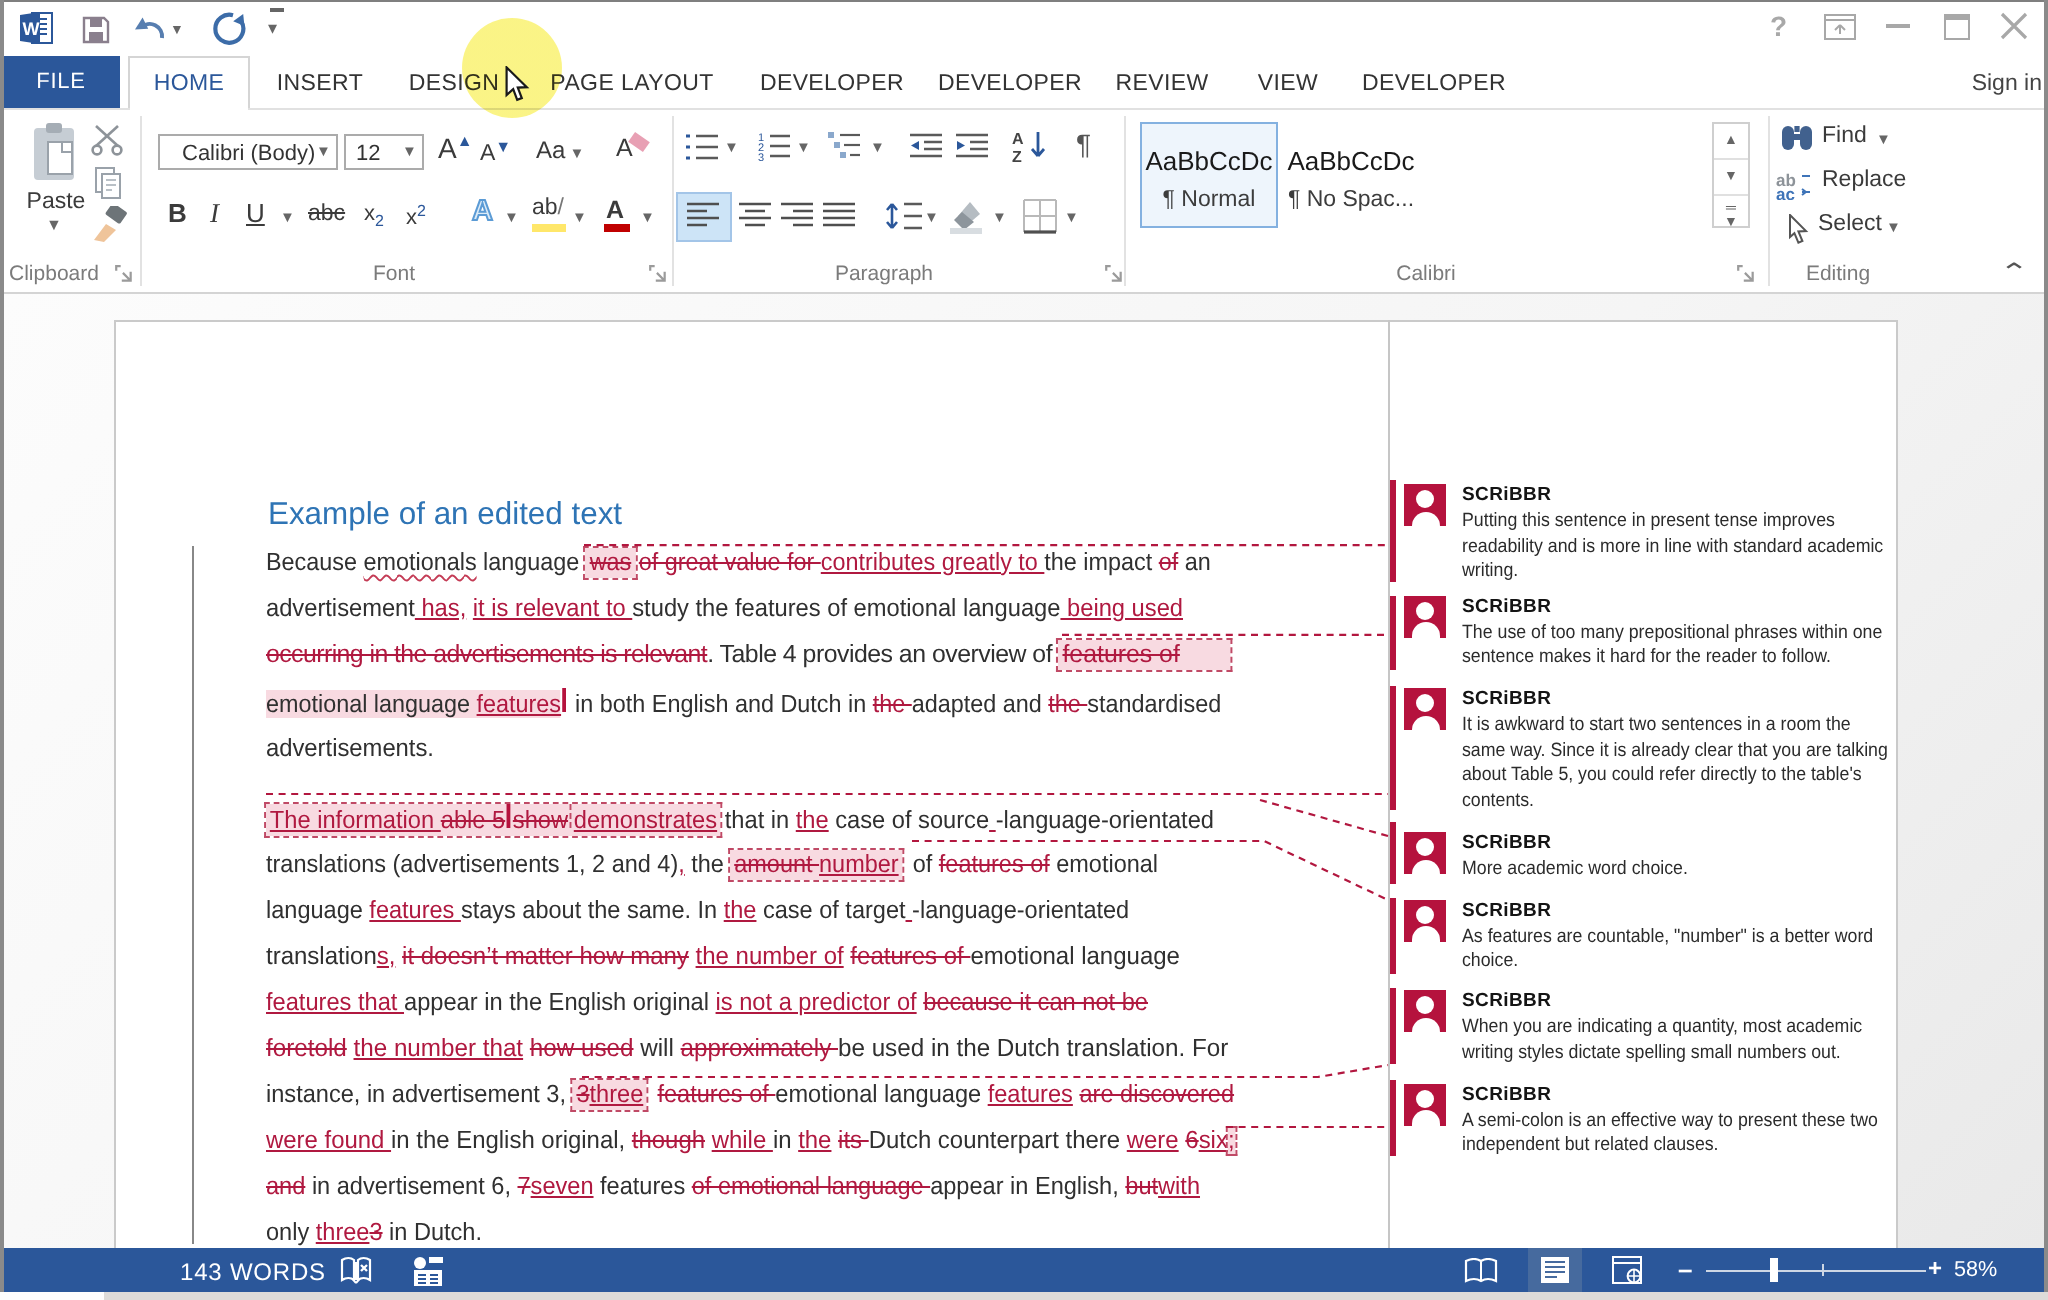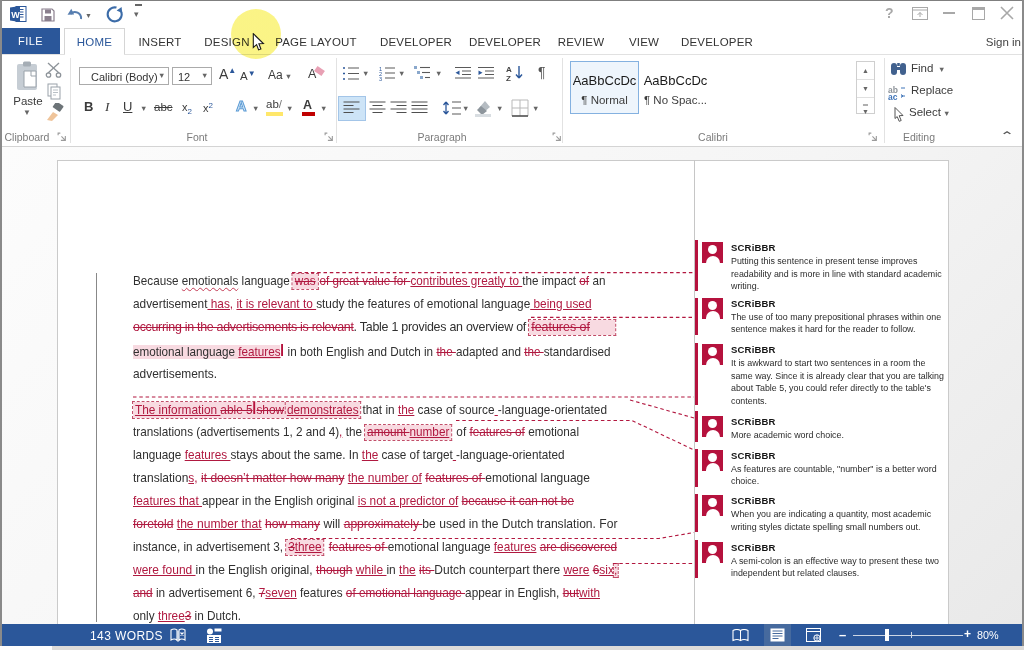--- a/index.html
+++ b/index.html
@@ -327,32 +327,33 @@
     </svg>
     <div class="abs" style="left:909px;top:51px;font-size:11.5px;color:#3b3b3b">Select</div>
     <div class="abs" style="left:943px;top:54px;font-size:7.5px;color:#666">▼</div>
     <div class="glabel" style="left:882px;width:74px">Editing</div>
     <div class="abs" style="left:1002px;top:74px;font-size:12px;color:#555;transform:scaleX(1.5)">⌃</div>
   </div>
   <div id="docarea">
     <div id="page"></div>
     <div id="cmtsep"></div>
     <div id="changebar"></div>
+    <div id="heading" style="transform:scaleX(.993);transform-origin:0 0">Example of an edited text</div>
     <div id="textlines">
       <div class="ln" id="p1l1" style="left:132px;top:126.5px;transform:scaleX(0.9436)">Because <span class="sp">emotionals</span> language <span class="bx"><span class="del">was</span> </span><span class="del">of great value for </span><span class="ins">contributes greatly to </span>the impact <span class="del">of</span> an</div>
       <div class="ln" id="p1l2" style="left:132px;top:149.8px;transform:scaleX(0.9563)">advertisement<span class="ins"> has,</span> <span class="ins">it is relevant to </span>study the features of emotional language<span class="ins"> being used</span></div>
-      <div class="ln" id="p1l3" style="left:132px;top:173.2px;transform:scaleX(1.0025)"><span class="del" style="letter-spacing:-.28px">occurring in the advertisements is relevant</span><span style="letter-spacing:-.25px">. Table 1 provides an overview of </span><span class="bx" style="padding-right:25px"><span class="del">features of</span></span></div>
+      <div class="ln" id="p1l3" style="left:132px;top:173.2px;transform:scaleX(1.0025)"><span class="del" style="letter-spacing:-.28px">occurring in the advertisements is relevant</span><span style="letter-spacing:-.25px">. Table 4 provides an overview of </span><span class="bx" style="padding-right:25px"><span class="del">features of</span></span></div>
       <div class="ln" id="p1l4" style="left:132px;top:196.5px;transform:scaleX(0.9434)"><span class="pk">emotional language <span class="ins">features</span></span><span class="rbar"></span> in both English and Dutch in <span class="del">the </span>adapted and <span class="del">the </span>standardised</div>
       <div class="ln" id="p1l5" style="left:132px;top:219.8px;transform:scaleX(0.9603)">advertisements.</div>
       <div class="ln" id="p2l1" style="left:132px;top:254.8px;transform:scaleX(0.9545)"><span class="bx"><span class="ins">The information </span><span class="del">able 5</span><span class="rbar"></span><span class="del">show</span><span class="dsep"></span><span class="ins">demonstrates </span></span>that in <span class="ins">the</span> case of source<span class="ins">&nbsp;</span>-language-orientated</div>
       <div class="ln" id="p2l2" style="left:132px;top:277.9px;transform:scaleX(0.9470)">translations (advertisements 1, 2 and 4)<span class="ins">,</span> the <span class="bx"><span class="del">amount </span><span class="ins">number</span></span> of <span class="del">features of</span> emotional</div>
       <div class="ln" id="p2l3" style="left:132px;top:300.9px;transform:scaleX(0.9492)">language <span class="ins">features </span>stays about the same. In <span class="ins">the</span> case of target<span class="ins">&nbsp;</span>-language-orientated</div>
       <div class="ln" id="p2l4" style="left:132px;top:323.8px;transform:scaleX(0.9684)">translation<span class="ins">s,</span> <span class="del">it doesn’t matter how many</span> <span class="ins">the number of</span> <span class="del">features of </span>emotional language</div>
       <div class="ln" id="p2l5" style="left:132px;top:346.8px;transform:scaleX(0.9541)"><span class="ins">features that </span>appear in the English original <span class="ins">is not a predictor of</span> <span class="del">because it can not be</span></div>
-      <div class="ln" id="p2l6" style="left:132px;top:369.7px;transform:scaleX(0.9769)"><span class="del">foretold</span> <span class="ins">the number that</span> <span class="del">how many</span> will <span class="del">approximately </span>be used in the Dutch translation. For</div>
+      <div class="ln" id="p2l6" style="left:132px;top:369.7px;transform:scaleX(0.9769)"><span class="del">foretold</span> <span class="ins">the number that</span> <span class="del">how used</span> will <span class="del">approximately </span>be used in the Dutch translation. For</div>
       <div class="ln" id="p2l7" style="left:132px;top:392.7px;transform:scaleX(0.9511)">instance, in advertisement 3, <span class="bx"><span class="del">3</span><span class="ins">three</span></span> <span class="del">features of </span>emotional language <span class="ins">features</span> <span class="del">are discovered</span></div>
       <div class="ln" id="p2l8" style="left:132px;top:415.6px;transform:scaleX(0.9656)"><span class="ins">were found </span>in the English original, <span class="del">though</span> <span class="ins">while </span>in <span class="ins">the</span> <span class="del">its </span>Dutch counterpart there <span class="ins">were</span> <span class="del">6</span><span class="ins">six</span><span class="bxs">;</span></div>
       <div class="ln" id="p2l9" style="left:132px;top:438.6px;transform:scaleX(0.9507)"><span class="del">and</span> in advertisement 6, <span class="del">7</span><span class="ins">seven</span> features <span class="del">of emotional language </span>appear in English, <span class="del">but</span><span class="ins">with</span></div>
       <div class="ln" id="p2l10" style="left:132px;top:461.5px;transform:scaleX(0.9500)">only <span class="ins">three</span><span class="del">3</span> in Dutch.</div>
     </div>
     <svg id="connectors" style="position:absolute;left:0;top:0;width:1022px;height:478px" viewBox="0 0 1022 478">
       <g stroke="#b2173f" stroke-width="1.1" stroke-dasharray="3.5,2.8" fill="none">
         <path d="M291,125.6 H693"></path>
         <path d="M530,170.4 H693"></path>
         <path d="M132,250 H693"></path>
@@ -425,19 +426,19 @@
       <rect x="0.5" y="0.5" width="14" height="13" fill="none" stroke="#fff"></rect>
       <path d="M0.5,3.5 h14" stroke="#fff"></path>
       <circle cx="11" cy="10" r="3.2" fill="#2b579a" stroke="#fff"></circle>
       <path d="M8,10 h6 M11,7 v6" stroke="#fff" stroke-width=".8"></path>
     </svg>
     <div class="abs" style="left:839px;top:3px;font-size:13px;font-weight:bold">–</div>
     <div class="abs" style="left:853px;top:10.5px;width:110px;height:1px;background:#cdd6e4"></div>
     <div class="abs" style="left:911px;top:8px;width:1px;height:6px;background:#cdd6e4"></div>
     <div class="abs" style="left:885px;top:5px;width:4px;height:12px;background:#fff"></div>
     <div class="abs" style="left:964px;top:3px;font-size:12px;font-weight:bold">+</div>
-    <div class="abs" style="left:977px;top:5px;font-size:10.8px">80%</div>
+    <div class="abs" style="left:977px;top:5px;font-size:10.8px">58%</div>
   </div>
   <div id="bstrip"></div>
   <div id="bstripw"></div>
   <div id="brd-l"></div>
   <div id="brd-r"></div>
 </div>
 
 </body></html>

